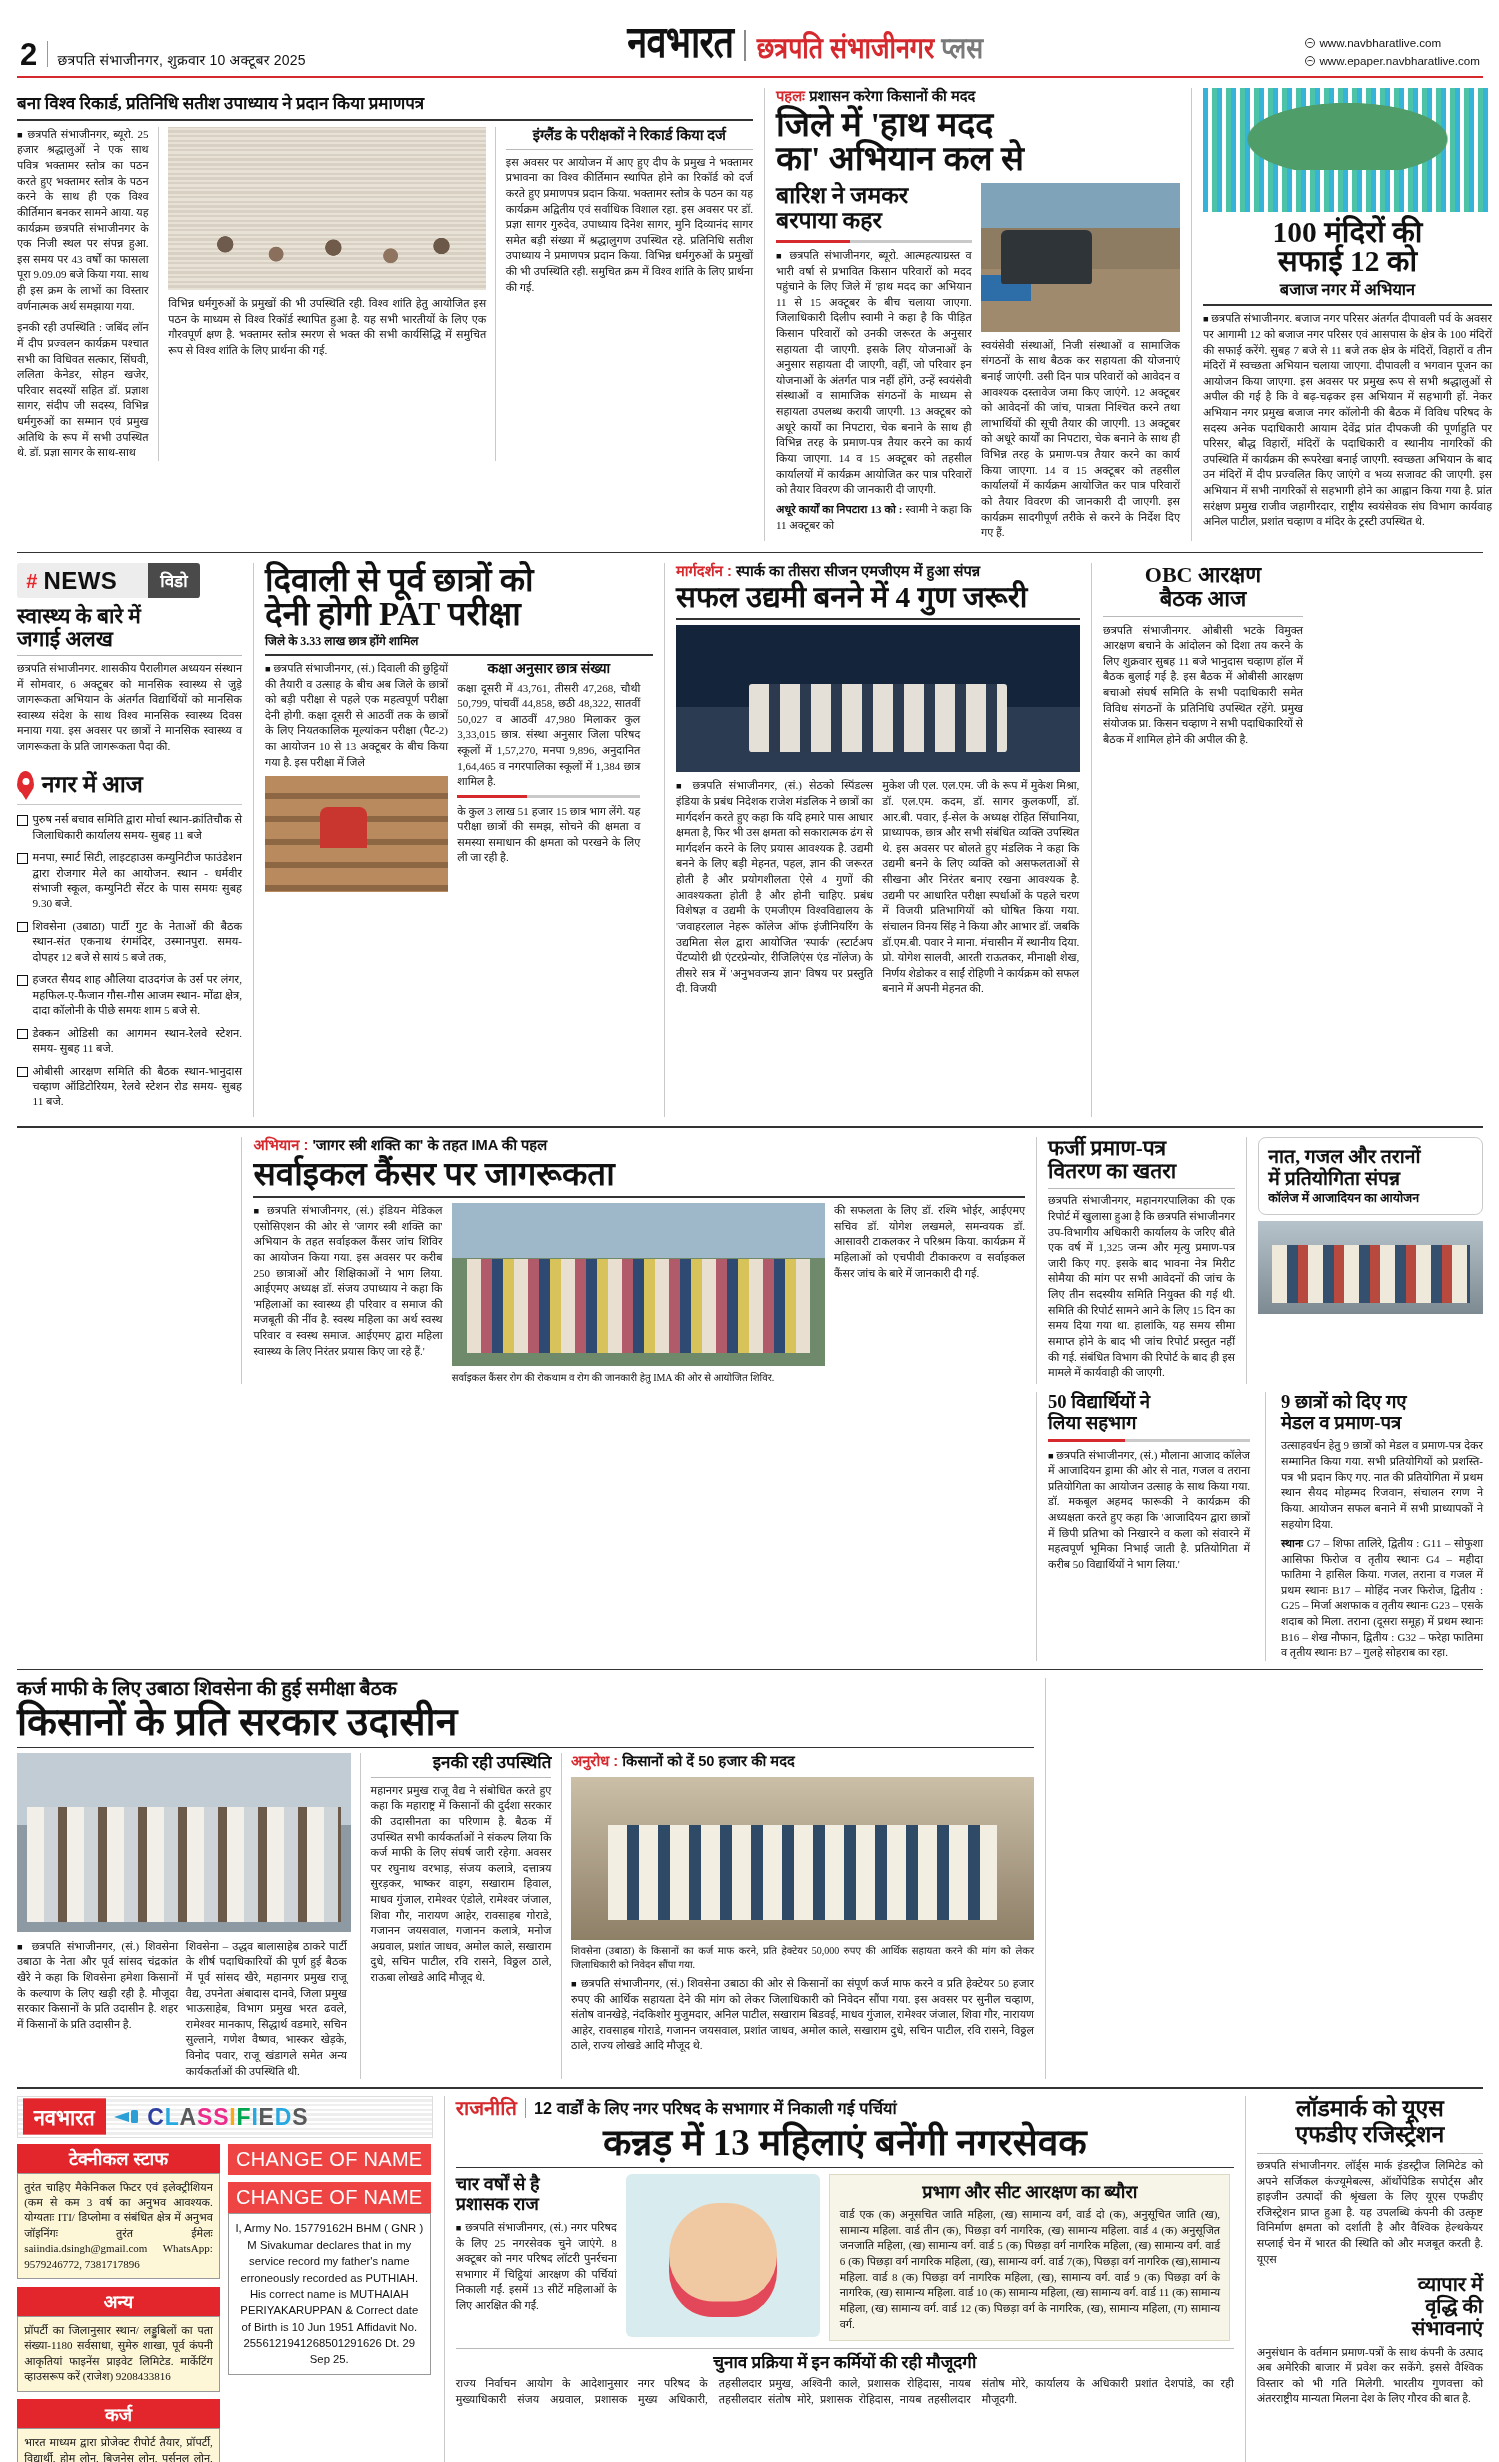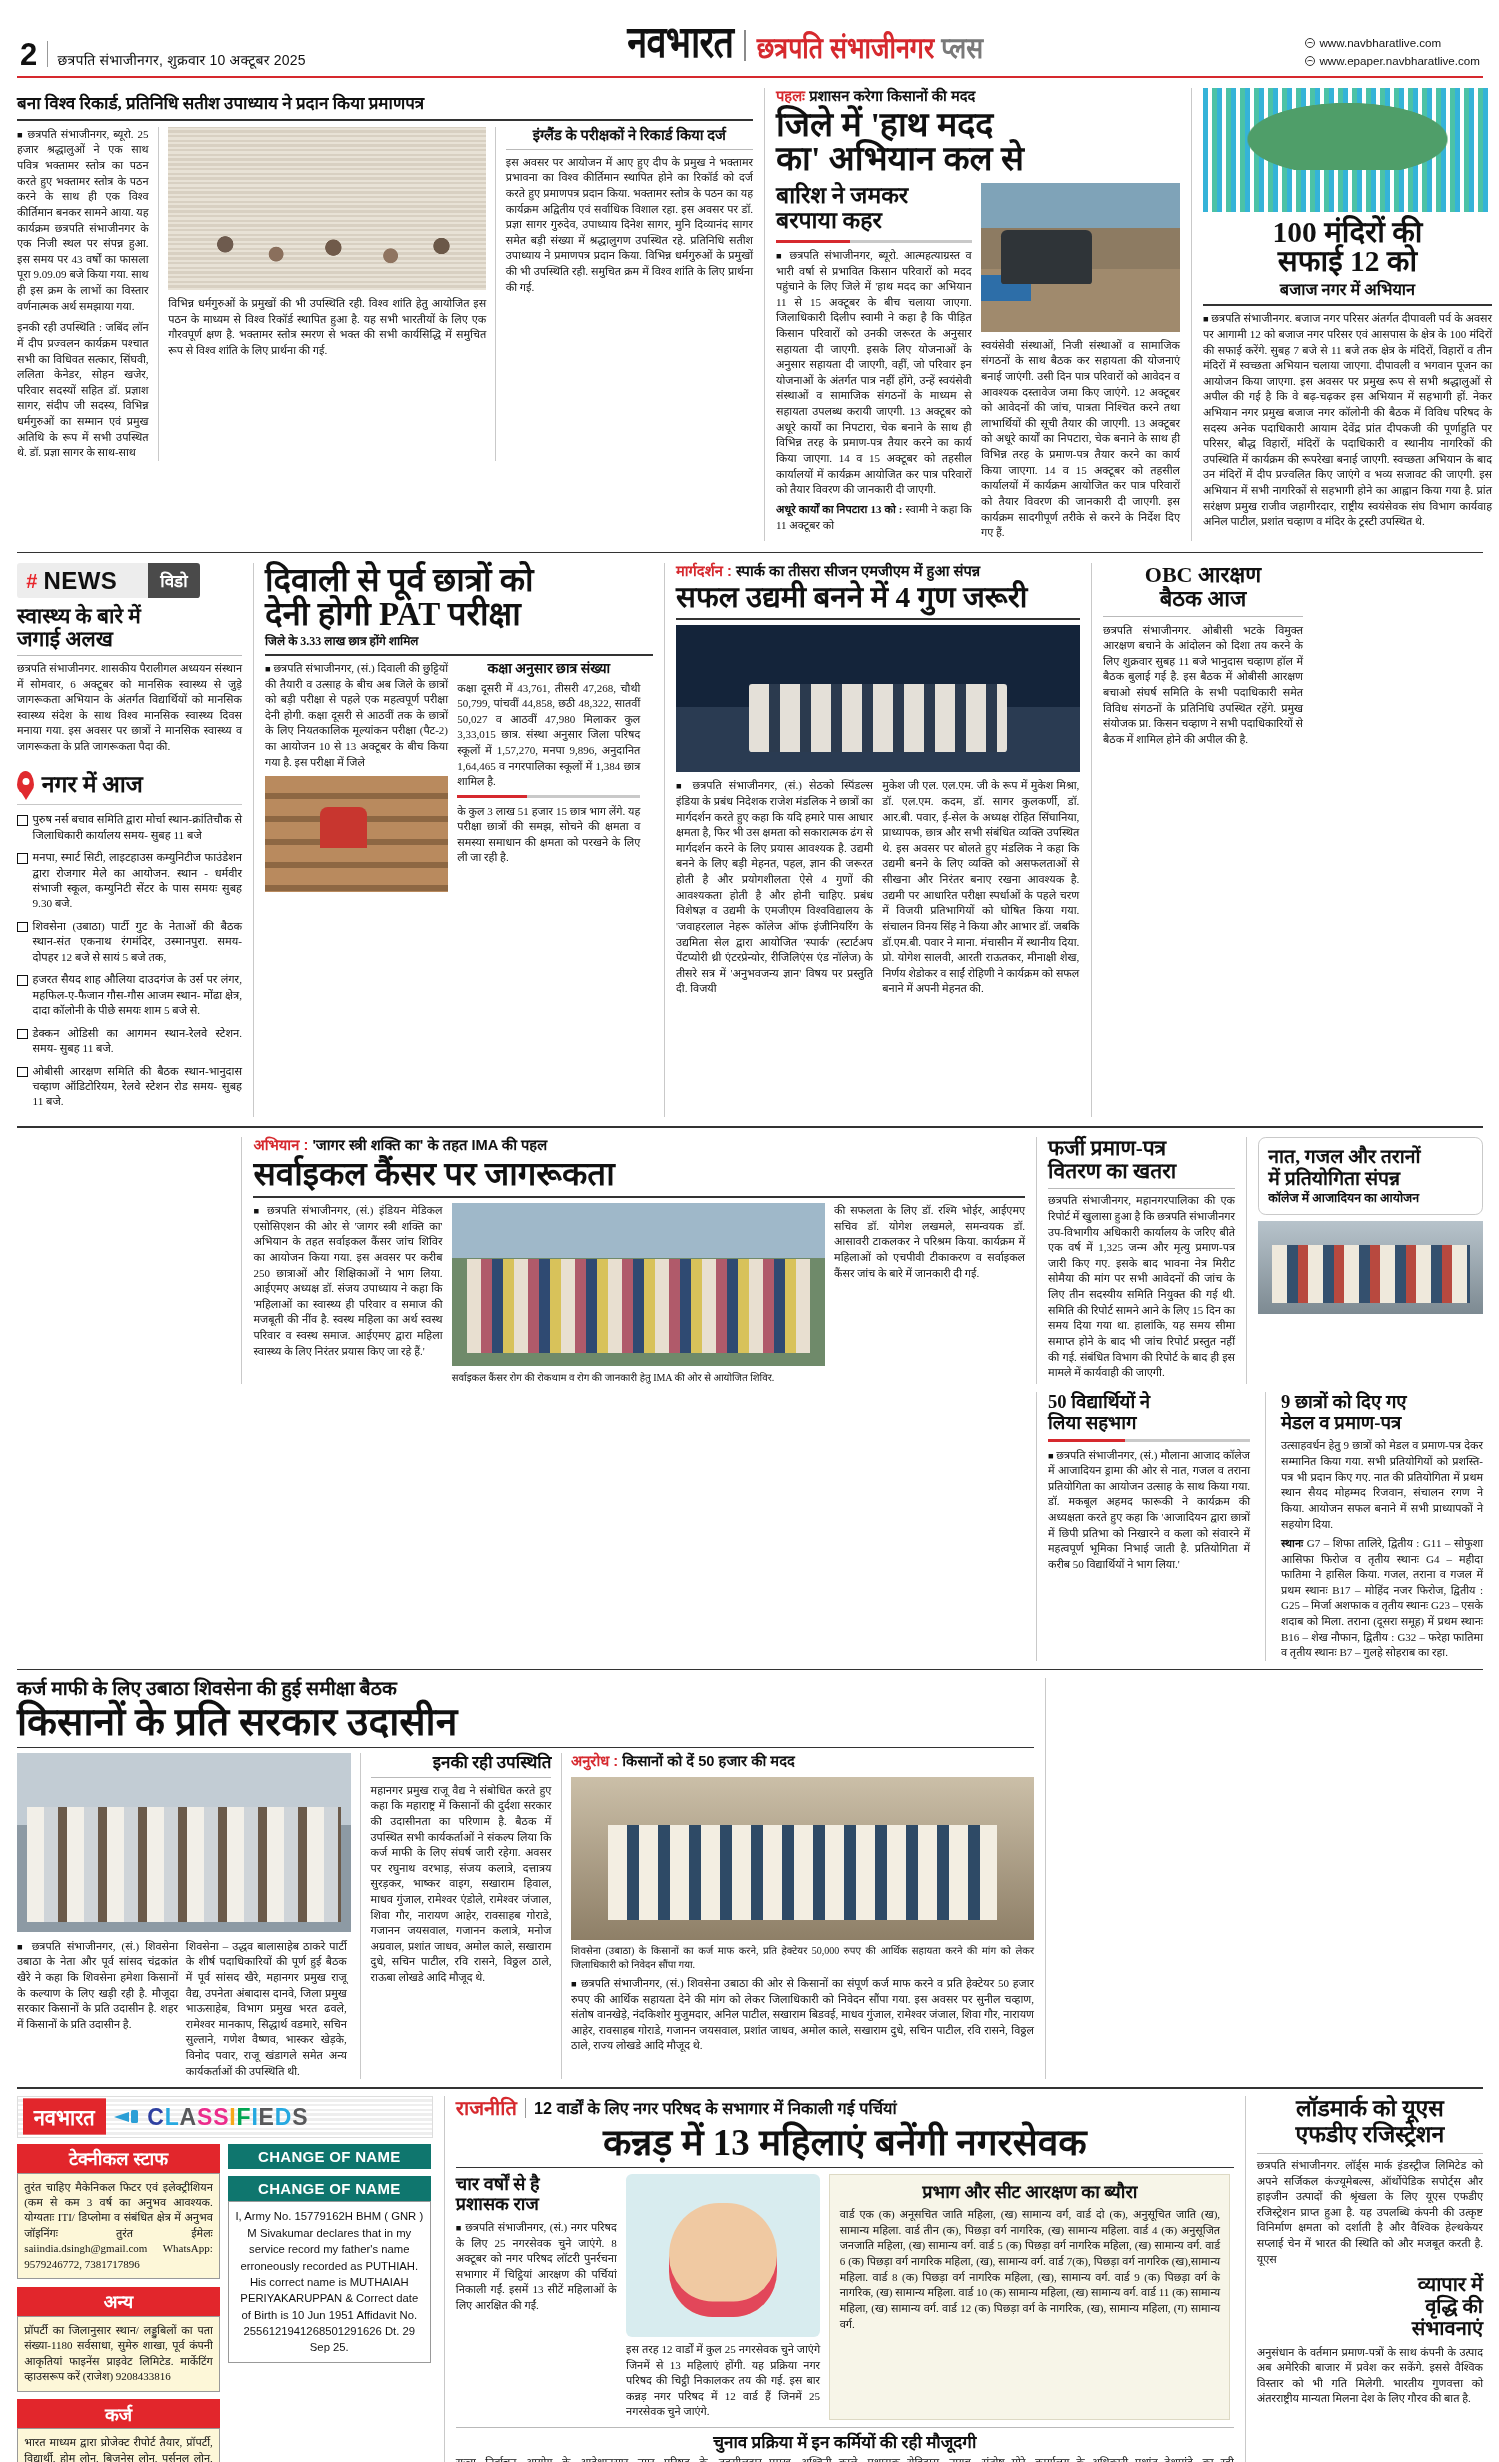--- a/index.html
+++ b/index.html
@@ -128,21 +128,21 @@
   .cls-word span:nth-child(5){color:#ec2c8c}.cls-word span:nth-child(6){color:#f7a81b}
   .cls-word span:nth-child(7){color:#00a551}.cls-word span:nth-child(8){color:#27a9e0}
   .cls-word span:nth-child(9){color:#58595b}
   .megaphone { width:26px; height:17px; position:relative; flex:0 0 auto; }
   .megaphone::before{content:"";position:absolute;left:0;top:3.1px;border-top:5.4px solid transparent;
       border-bottom:5.4px solid transparent;border-right:15.5px solid #2b9fd6;}
   .megaphone::after{content:"";position:absolute;right:1.6px;top:1.6px;width:7px;height:12.4px;background:#2b9fd6;border-radius:1.6px;}
 
   .cls-red-head { background:#e2262c; color:#fff; font-weight:900; font-size:18px; text-align:center;
                   padding:2.3px 4.7px; font-family:"Liberation Sans",sans-serif; }
-  .cls-black-head { background:#0f766e; color:#fff; font-weight:700; font-size:15px; text-align:center;
+  .cls-black-head { background:#ef4444; color:#fff; font-weight:400; font-size:20px; text-align:center;
                   padding:3.9px 4.7px; font-family:"Liberation Sans",sans-serif; letter-spacing:0.3px; }
   .cls-body { border:0.8px solid #999; background:#fdf7d8; padding:6.2px; font-size:11px; line-height:1.4; text-align:justify; }
   .cls-body-w { border:0.8px solid #999; background:#fff; padding:6.2px; font-size:11.3px; line-height:1.45;
                 text-align:center; font-family:"Liberation Sans",sans-serif; }
 
   .tintbox { background:#f7f5e8; border:0.8px solid #ddd9c4; padding:7.8px 9.3px; }
   .roundbox { border:0.8px solid #c9c9c9; border-radius:7.8px; padding:7.8px 9.3px; }
 </style>
 </head>
 <body>
@@ -521,21 +521,20 @@
           <div class="sub" style="font-size:18px; line-height:1.14;">
             <div>चार वर्षों से है</div>
             <div>प्रशासक राज</div>
           </div>
           <p class="body-text" style="margin-top:5.4px;"><span class="lead"></span><span>छत्रपति संभाजीनगर, (सं.) नगर परिषद के लिए 25 नगरसेवक चुने जाएंगे. 8 अक्टूबर को नगर परिषद लॉटरी पुनर्रचना सभागार में चिट्ठियां आरक्षण की पर्चियां निकाली गईं. इसमें 13 सीटें महिलाओं के लिए आरक्षित की गईं.</span></p>
         </div>
         <div style="width:194px;">
           <div class="photo ph-cartoon" style="width:194px;height:163px;border-radius:6.2px;">
               <span class="ph-inner"></span>
             </div>
-          <p class="body-text" style="margin-top:5.4px;">इस तरह 12 वार्डों में कुल 25 नगरसेवक चुने जाएंगे जिनमें से 13 महिलाएं होंगी. यह प्रक्रिया नगर परिषद की चिट्ठी निकालकर तय की गई. इस बार कन्नड़ नगर परिषद में 12 वार्ड हैं जिनमें 25 नगरसेवक चुने जाएंगे.</p>
         </div>
         <div class="tintbox" style="width:401px;">
           <div class="sub" style="font-size:18px; text-align:center;">प्रभाग और सीट आरक्षण का ब्यौरा</div>
           <p class="body-text" style="margin-top:4.7px;">वार्ड एक (क) अनूसचित जाति महिला, (ख) सामान्य वर्ग, वार्ड दो (क), अनुसूचित जाति (ख), सामान्य महिला. वार्ड तीन (क), पिछड़ा वर्ग नागरिक, (ख) सामान्य महिला. वार्ड 4 (क) अनुसूजित जनजाति महिला, (ख) सामान्य वर्ग. वार्ड 5 (क) पिछड़ा वर्ग नागरिक महिला, (ख) सामान्य वर्ग. वार्ड 6 (क) पिछड़ा वर्ग नागरिक महिला, (ख), सामान्य वर्ग. वार्ड 7(क), पिछड़ा वर्ग नागरिक (ख),सामान्य महिला. वार्ड 8 (क) पिछड़ा वर्ग नागरिक महिला, (ख), सामान्य वर्ग. वार्ड 9 (क) पिछड़ा वर्ग के नागरिक, (ख) सामान्य महिला. वार्ड 10 (क) सामान्य महिला, (ख) सामान्य वर्ग. वार्ड 11 (क) सामान्य महिला, (ख) सामान्य वर्ग. वार्ड 12 (क) पिछड़ा वर्ग के नागरिक, (ख), सामान्य महिला, (ग) सामान्य वर्ग.</p>
         </div>
       </div>
       <div class="rule-thin" style="margin:7px 0 4.7px 0;"></div>
       <div class="sub" style="font-size:17px; text-align:center;">चुनाव प्रक्रिया में इन कर्मियों की रही मौजूदगी</div>
       <p class="body-text" style="margin-top:3.9px; columns:3; column-gap:11px;">राज्य निर्वाचन आयोग के आदेशानुसार नगर परिषद के मुख्याधिकारी संजय अग्रवाल, प्रशासक मुख्य अधिकारी, तहसीलदार प्रमुख, अश्विनी काले, प्रशासक रोहिदास, नायब तहसीलदार संतोष मोरे, प्रशासक रोहिदास, नायब तहसीलदार संतोष मोरे, कार्यालय के अधिकारी प्रशांत देशपांडे, का रही मौजूदगी.</p>
     </div>

